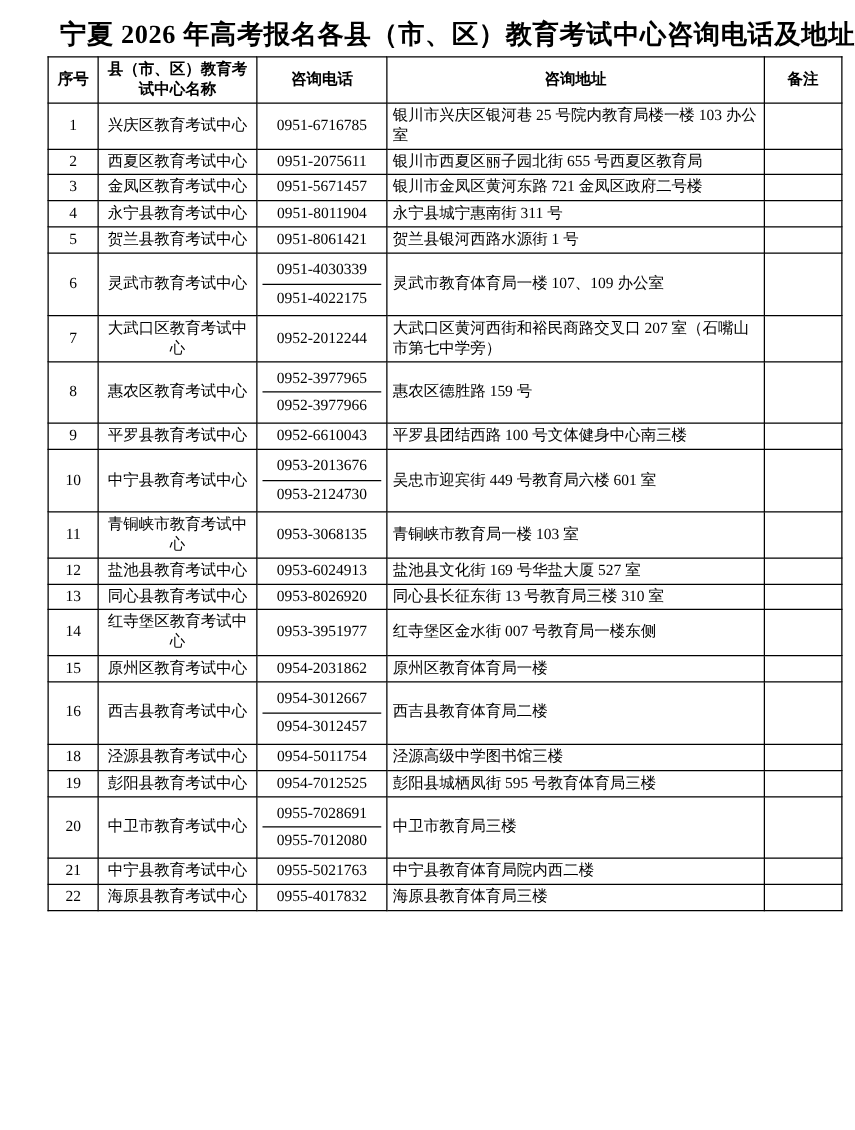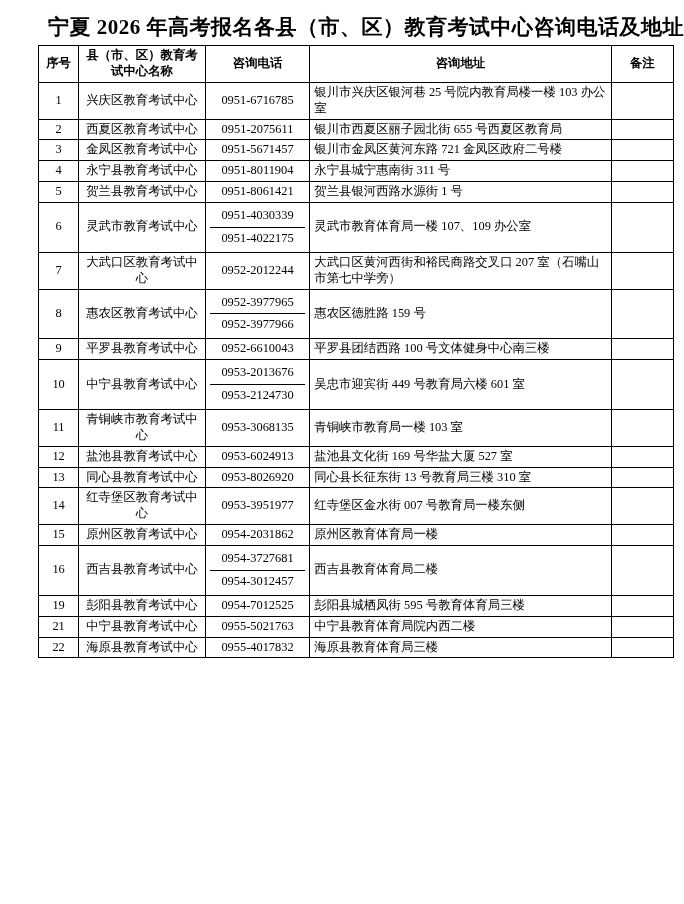--- a/index.html
+++ b/index.html
@@ -215,34 +215,51 @@
             <td class="cell-no">15</td>
             <td class="cell-name">原州区教育考试中心</td>
             <td class="cell-phone">0954-2031862</td>
             <td class="cell-addr">原州区教育体育局一楼</td>
             <td class="cell-remark"></td>
           </tr>
           <tr>
             <td class="cell-no">16</td>
             <td class="cell-name">西吉县教育考试中心</td>
             <td class="phone-split">
-              <span class="ph first">0954-3727681</span>
+              <span class="ph first">0954-3012667</span>
               <span class="ph">0954-3012457</span>
             </td>
             <td class="cell-addr">西吉县教育体育局二楼</td>
+            <td class="cell-remark"></td>
+          </tr>
+          <tr>
+            <td class="cell-no">18</td>
+            <td class="cell-name">泾源县教育考试中心</td>
+            <td class="cell-phone">0954-5011754</td>
+            <td class="cell-addr">泾源高级中学图书馆三楼</td>
             <td class="cell-remark"></td>
           </tr>
           <tr>
             <td class="cell-no">19</td>
             <td class="cell-name">彭阳县教育考试中心</td>
             <td class="cell-phone">0954-7012525</td>
             <td class="cell-addr">彭阳县城栖凤街 595 号教育体育局三楼</td>
             <td class="cell-remark"></td>
           </tr>
           <tr>
+            <td class="cell-no">20</td>
+            <td class="cell-name">中卫市教育考试中心</td>
+            <td class="phone-split">
+              <span class="ph first">0955-7028691</span>
+              <span class="ph">0955-7012080</span>
+            </td>
+            <td class="cell-addr">中卫市教育局三楼</td>
+            <td class="cell-remark"></td>
+          </tr>
+          <tr>
             <td class="cell-no">21</td>
             <td class="cell-name">中宁县教育考试中心</td>
             <td class="cell-phone">0955-5021763</td>
             <td class="cell-addr">中宁县教育体育局院内西二楼</td>
             <td class="cell-remark"></td>
           </tr>
           <tr>
             <td class="cell-no">22</td>
             <td class="cell-name">海原县教育考试中心</td>
             <td class="cell-phone">0955-4017832</td>

